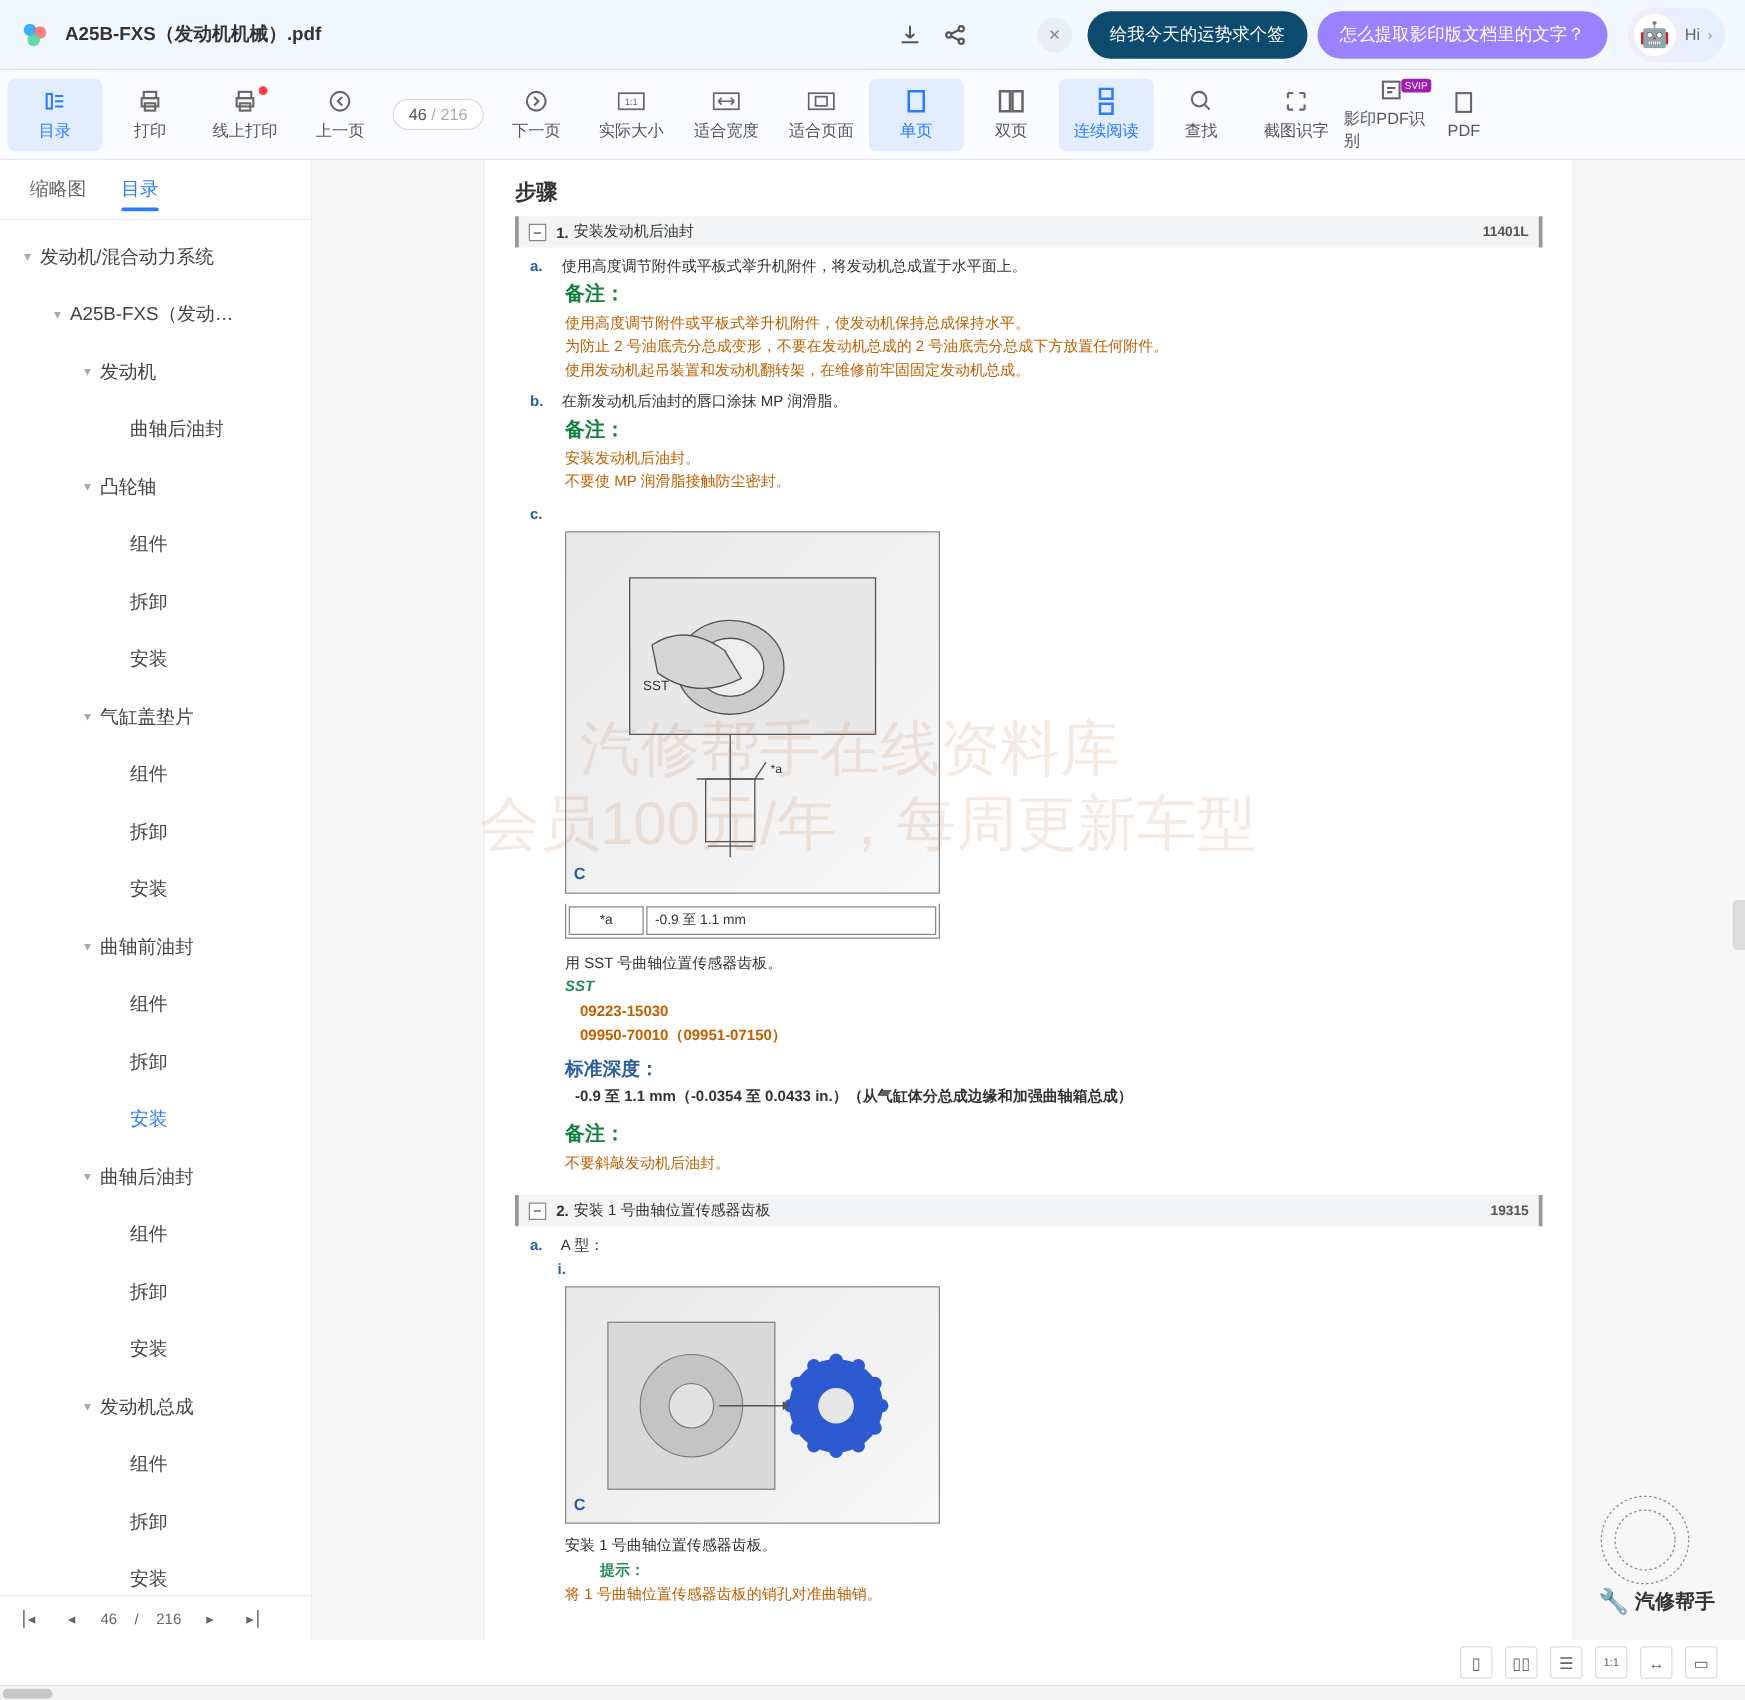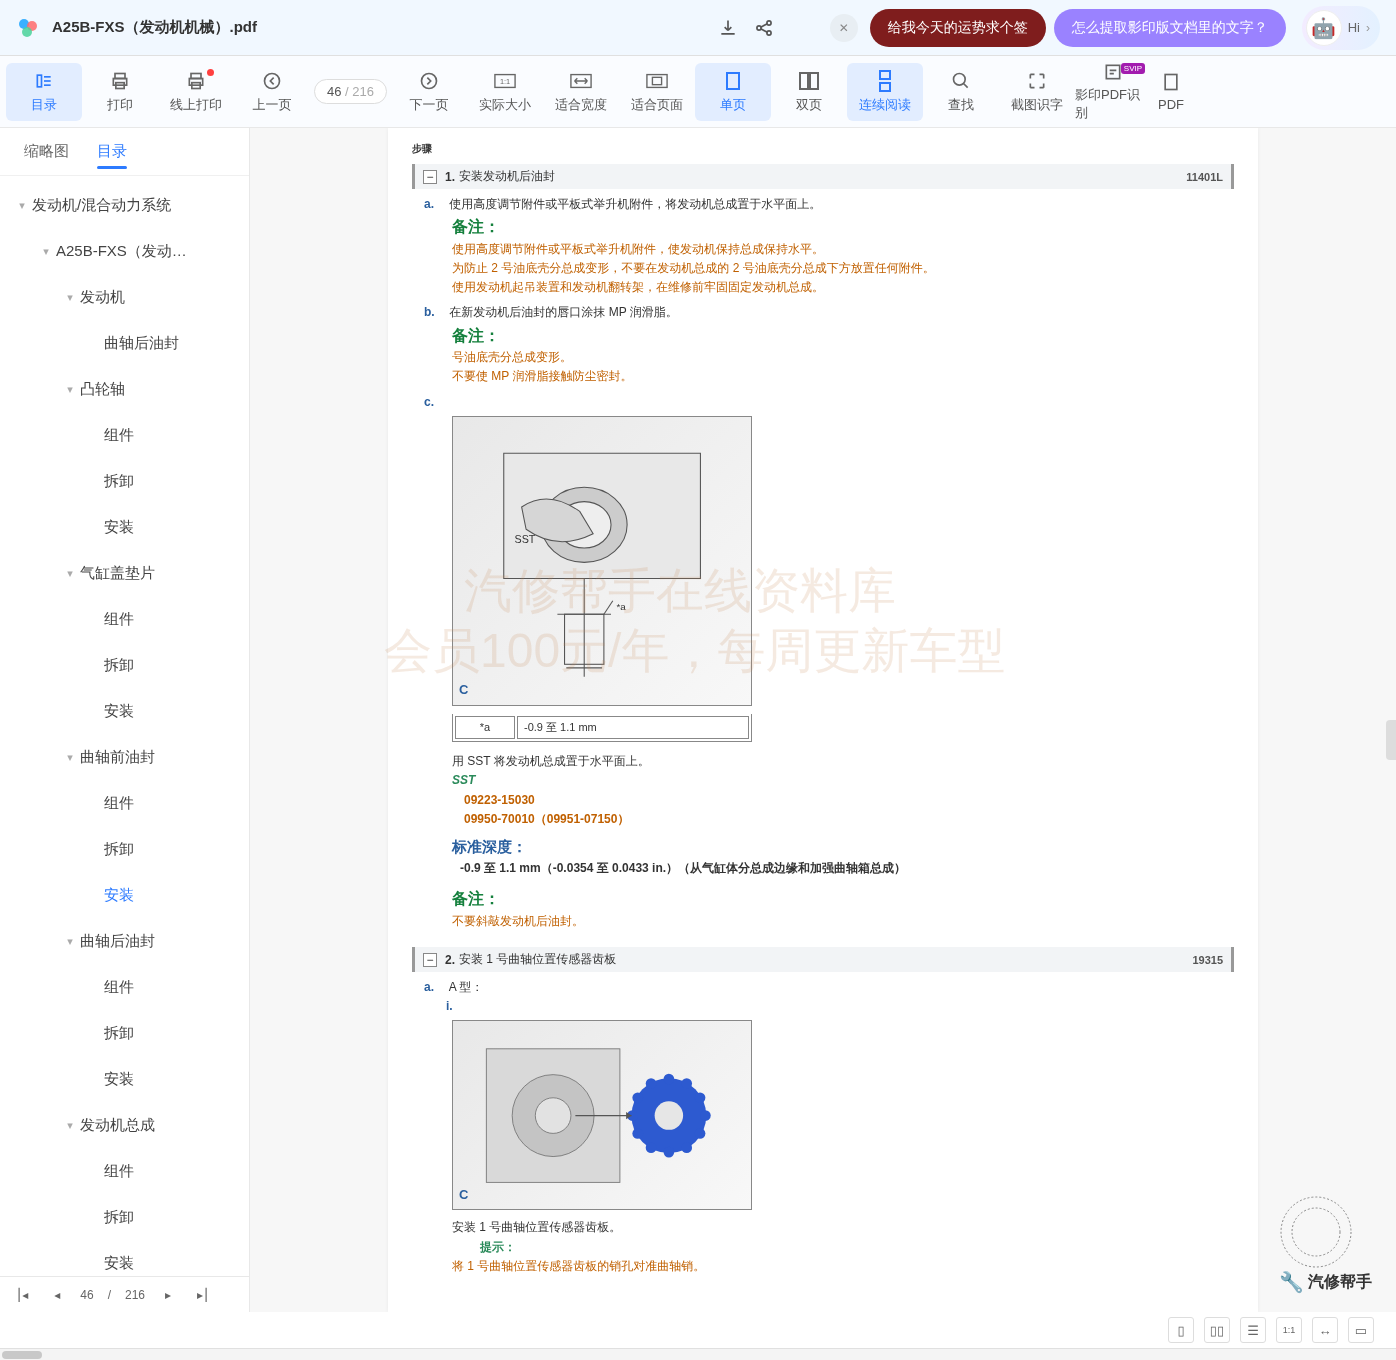--- a/index.html
+++ b/index.html
@@ -4,21 +4,21 @@
 <style>
 * { margin: 0; padding: 0; box-sizing: border-box; font-family: "Microsoft YaHei", Arial, sans-serif; }
 body { background: #fff; font-size: 12px; color: #333; width: 1396px; height: 1360px; overflow: hidden; position: relative; }
 
 
 .header { height: 56px; display: flex; align-items: center; padding: 0 16px; background: #f1f8ff; border-bottom: 1px solid #e0e0e0; position: relative; }
 .header .logo { width: 24px; height: 24px; margin-right: 12px; }
 .header .title { font-size: 15px; font-weight: bold; flex: 1; }
 .header .icon-btn { width: 36px; height: 36px; display: flex; align-items: center; justify-content: center; cursor: pointer; color: #555; }
 .header .prompt-close { width: 28px; height: 28px; border-radius: 50%; background: #e8eef3; color: #888; display: flex; align-items: center; justify-content: center; margin: 0 8px; cursor: pointer; }
-.header .pill { padding: 0 18px; height: 38px; border-radius: 19px; background: #7f1d1d; color: #fff; display: flex; align-items: center; margin: 0 4px; font-size: 14px; cursor: pointer; }
+.header .pill { padding: 0 18px; height: 38px; border-radius: 19px; background: #0c4a6e; color: #fff; display: flex; align-items: center; margin: 0 4px; font-size: 14px; cursor: pointer; }
 .header .pill.pink { background: #9a82ff; }
 .header .avatar-wrap { display: flex; align-items: center; margin-left: 12px; background: linear-gradient(90deg,#f3ecff,#e3f1ff); border-radius: 22px; padding: 4px 10px 4px 4px; cursor: pointer; }
 .header .avatar { width: 36px; height: 36px; border-radius: 50%; background: #fff; border: 1px solid #eee; display:flex;align-items:center;justify-content:center;font-size:20px;}
 .header .hi { font-size: 13px; color: #666; margin: 0 6px; }
 
 
 .toolbar { height: 72px; background: #fafcff; border-bottom: 1px solid #e8e8e8; display: flex; align-items: center; padding: 0 6px; }
 .tb-item { width: 76px; height: 58px; display: flex; flex-direction: column; align-items: center; justify-content: center; cursor: pointer; color: #555; font-size: 13px; border-radius: 6px; position: relative; }
 .tb-item.active { background: #e2edff; color: #2d7bff; }
 .tb-item.blue { color: #2d7bff; }
@@ -35,21 +35,21 @@
 .side-tab.active { color: #2d7bff; font-weight: 500; }
 .side-tab.active::after { content:""; position:absolute; bottom:2px; left:14px; right:14px; height:3px; background:#2d7bff; border-radius:2px;}
 .tree { flex: 1; overflow-y: auto; padding: 6px 0; }
 .tree-node { display: flex; align-items: center; height: 46px; font-size: 15px; cursor: pointer; color: #444; }
 .tree-node .arrow { width: 20px; display: flex; justify-content: center; color: #aaa; font-size: 11px; }
 .tree-node.sel { color: #2d7bff; }
 
 
 .content { flex: 1; background: #f7f7f7; overflow: auto; position: relative; display: flex; justify-content: center; }
 .page { width: 870px; background: #fff; margin: 0; padding: 6px 0 40px; min-height: 100%; box-shadow: 0 0 4px rgba(0,0,0,0.06); }
-.page h4 { font-size: 10px; font-weight: bold; margin: 8px 24px; }
+.page h4 { font-size: 17px; font-weight: bold; margin: 8px 24px; }
 .sect { margin: 6px 24px; background: #f2f4f6; display: flex; align-items: center; padding: 4px 8px; font-size: 12px; border-left: 3px solid #999; border-right: 3px solid #999; }
 .sect .minus { width: 14px; height: 14px; border: 1px solid #888; display: flex; align-items: center; justify-content: center; margin-right: 8px; background: #fff; font-size: 12px; line-height: 10px; }
 .sect .num { font-weight: bold; margin-right: 4px; }
 .sect .code { margin-left: auto; font-size: 11px; color: #555; font-weight: bold; }
 .step { margin: 6px 36px; font-size: 12px; line-height: 1.6; }
 .step .label { color: #2a5f9e; font-weight: bold; display: inline-block; min-width: 22px; }
 .note-label { color: #15803d; font-weight: bold; font-size: 16px; }
 .note-item { color: #c06000; font-size: 12px; margin-left: 28px; }
 .figure { width: 300px; height: 290px; border: 1px solid #888; margin: 4px 0 8px 28px; position: relative; background: linear-gradient(135deg,#e8e8e8,#f8f8f8); display: flex; align-items: center; justify-content: center; }
 .figure .fig-label { position: absolute; left: 6px; bottom: 4px; font-size: 13px; font-weight: bold; color: #2a5f9e; }
@@ -388,21 +388,21 @@
         <div style="margin-left:28px;"><span class="note-label">备注：</span></div>
         <div class="note-item">使用高度调节附件或平板式举升机附件，使发动机保持总成保持水平。</div>
         <div class="note-item">为防止 2 号油底壳分总成变形，不要在发动机总成的 2 号油底壳分总成下方放置任何附件。</div>
         <div class="note-item">使用发动机起吊装置和发动机翻转架，在维修前牢固固定发动机总成。</div>
       </div>
 
       <div class="step">
         <div><span class="label">b.</span>
         <span>在新发动机后油封的唇口涂抹 MP 润滑脂。</span></div>
         <div style="margin-left:28px;"><span class="note-label">备注：</span></div>
-        <div class="note-item">号油底壳分总成变形。</div>
+        <div class="note-item">安装发动机后油封。</div>
         <div class="note-item">不要使 MP 润滑脂接触防尘密封。</div>
       </div>
 
       <div class="step" style="position:relative;">
         <span class="label">c.</span>
         <div class="figure">
           <svg viewBox="0 0 300 280">
             <g stroke="#555" fill="#ddd" stroke-width="1.2">
               <path d="M40 20 L260 20 L260 160 L40 160 Z" fill="#e8e8e8"></path>
               <ellipse cx="130" cy="100" rx="48" ry="42" fill="#ccc"></ellipse>
@@ -422,21 +422,21 @@
               <tr>
           <td style="width:60px;text-align:center;">*a</td>
           <td>-0.9 至 1.1 mm</td>
         </tr>
             </tbody>
           </table>
 
         <div class="watermark" style="top:160px;left:40px;">汽修帮手在线资料库</div>
         <div class="watermark" style="top:220px;left:-40px;">会员100元/年，每周更新车型</div>
 
-        <div style="margin:10px 0 0 28px;">用 SST 将发动机总成置于水平面上。</div>
+        <div style="margin:10px 0 0 28px;">用 SST 号曲轴位置传感器齿板。</div>
         <div class="sst">SST</div>
         <div class="sst-val">09223-15030</div>
         <div class="sst-val">09950-70010（09951-07150）</div>
         <span class="depth-label">标准深度：</span>
         <div class="depth-val">-0.9 至 1.1 mm（-0.0354 至 0.0433 in.）（从气缸体分总成边缘和加强曲轴箱总成）</div>
         <div style="margin:8px 0 0 28px;"><span class="note-label">备注：</span></div>
         <div class="note-item">不要斜敲发动机后油封。</div>
       </div>
 
       <div class="sect" style="margin-top:16px;">

